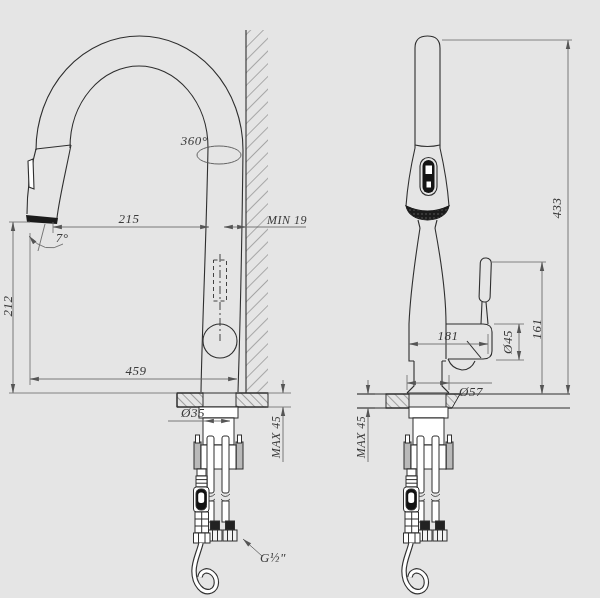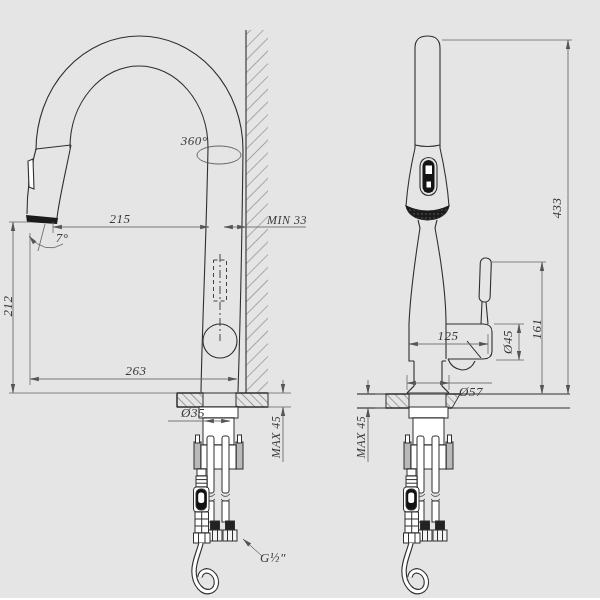--- a/index.html
+++ b/index.html
@@ -201,29 +201,29 @@
     <line x1="449" y1="383" x2="492" y2="383"></line>
 
     <line x1="357" y1="394" x2="375" y2="394" stroke-width="0.8"></line>
     <line x1="357" y1="408" x2="375" y2="408" stroke-width="0.8"></line>
     <line x1="368" y1="380" x2="368" y2="394" marker-end="url(#arr)"></line>
     <line x1="368" y1="462" x2="368" y2="408" marker-end="url(#arr)"></line>
   </g>
 </svg>
 
 <span class="dim-label" style="left:194px;top:141px">360°</span>
-<span class="dim-label" style="left:120px;top:219px">215</span>
-<span class="dim-label small" style="left:287px;top:220px">MIN 33</span>
+<span class="dim-label" style="left:129px;top:219px">215</span>
+<span class="dim-label small" style="left:287px;top:220px">MIN 19</span>
 <span class="dim-label" style="left:62px;top:238px">7°</span>
 <span class="dim-label vert" style="left:8px;top:306px">212</span>
-<span class="dim-label" style="left:136px;top:371px">263</span>
+<span class="dim-label" style="left:136px;top:371px">459</span>
 <span class="dim-label" style="left:193px;top:413px">Ø35</span>
 <span class="dim-label vert small" style="left:276px;top:437px">MAX 45</span>
 <span class="dim-label" style="left:273px;top:558px">G½"</span>
 
 <span class="dim-label vert" style="left:557px;top:208px">433</span>
-<span class="dim-label" style="left:448px;top:336px">125</span>
+<span class="dim-label" style="left:448px;top:336px">181</span>
 <span class="dim-label vert" style="left:508px;top:342px">Ø45</span>
 <span class="dim-label vert" style="left:537px;top:329px">161</span>
 <span class="dim-label" style="left:471px;top:392px">Ø57</span>
 <span class="dim-label vert small" style="left:361px;top:437px">MAX 45</span>
 
 </div>
 
 </body></html>

